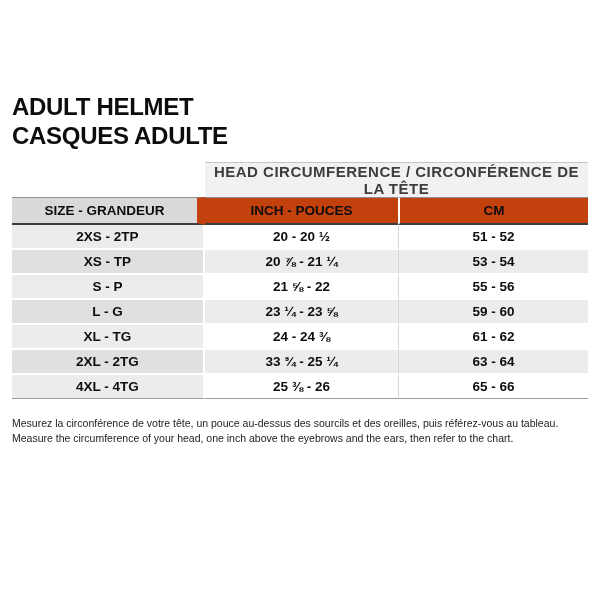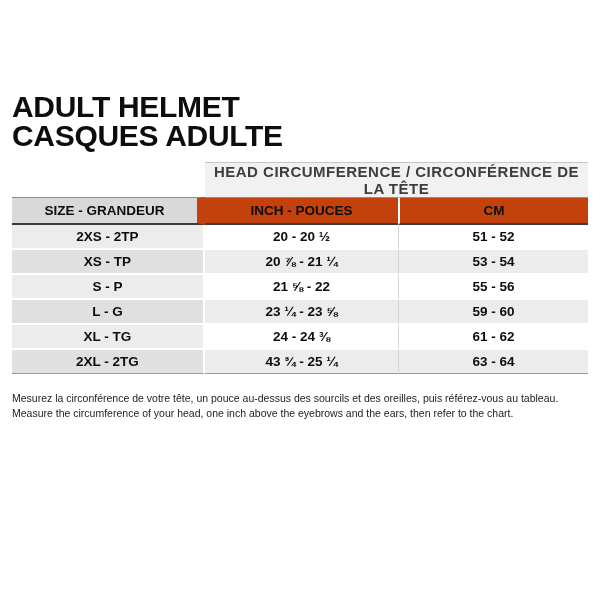--- a/index.html
+++ b/index.html
@@ -9,21 +9,21 @@
     background: #ffffff;
     overflow: hidden;
     font-family: "Liberation Sans", sans-serif;
     color: #111;
   }
   .content {
     position: absolute;
     left: 12px; right: 12px; top: 92px;
   }
   .title {
-    font-size: 30px;
+    font-size: 24px;
     line-height: 29px;
     font-weight: 900;
     letter-spacing: -0.3px;
     color: #0d0d0d;
     text-transform: uppercase;
   }
   table.size-chart {
     width: 100%;
     margin-top: 12px;
     border-collapse: separate;
@@ -131,22 +131,27 @@
           <td class="inch">23 ¼ - 23 ⅝</td>
           <td class="cm">59 - 60</td>
         </tr>
         <tr class="data">
           <td class="size">XL - TG</td>
           <td class="inch">24 - 24 ⅜</td>
           <td class="cm">61 - 62</td>
         </tr>
         <tr class="data">
           <td class="size">2XL - 2TG</td>
-          <td class="inch">43 ¾ - 25 ¼</td>
+          <td class="inch">33 ¾ - 25 ¼</td>
           <td class="cm">63 - 64</td>
+        </tr>
+        <tr class="data">
+          <td class="size">4XL - 4TG</td>
+          <td class="inch">25 ⅜ - 26</td>
+          <td class="cm">65 - 66</td>
         </tr>
       </tbody>
     </table>
 
     <div class="notes">
       <div>Mesurez la circonférence de votre tête, un pouce au-dessus des sourcils et des oreilles, puis référez-vous au tableau.</div>
       <div>Measure the circumference of your head, one inch above the eyebrows and the ears, then refer to the chart.</div>
     </div>
 
   </div>

